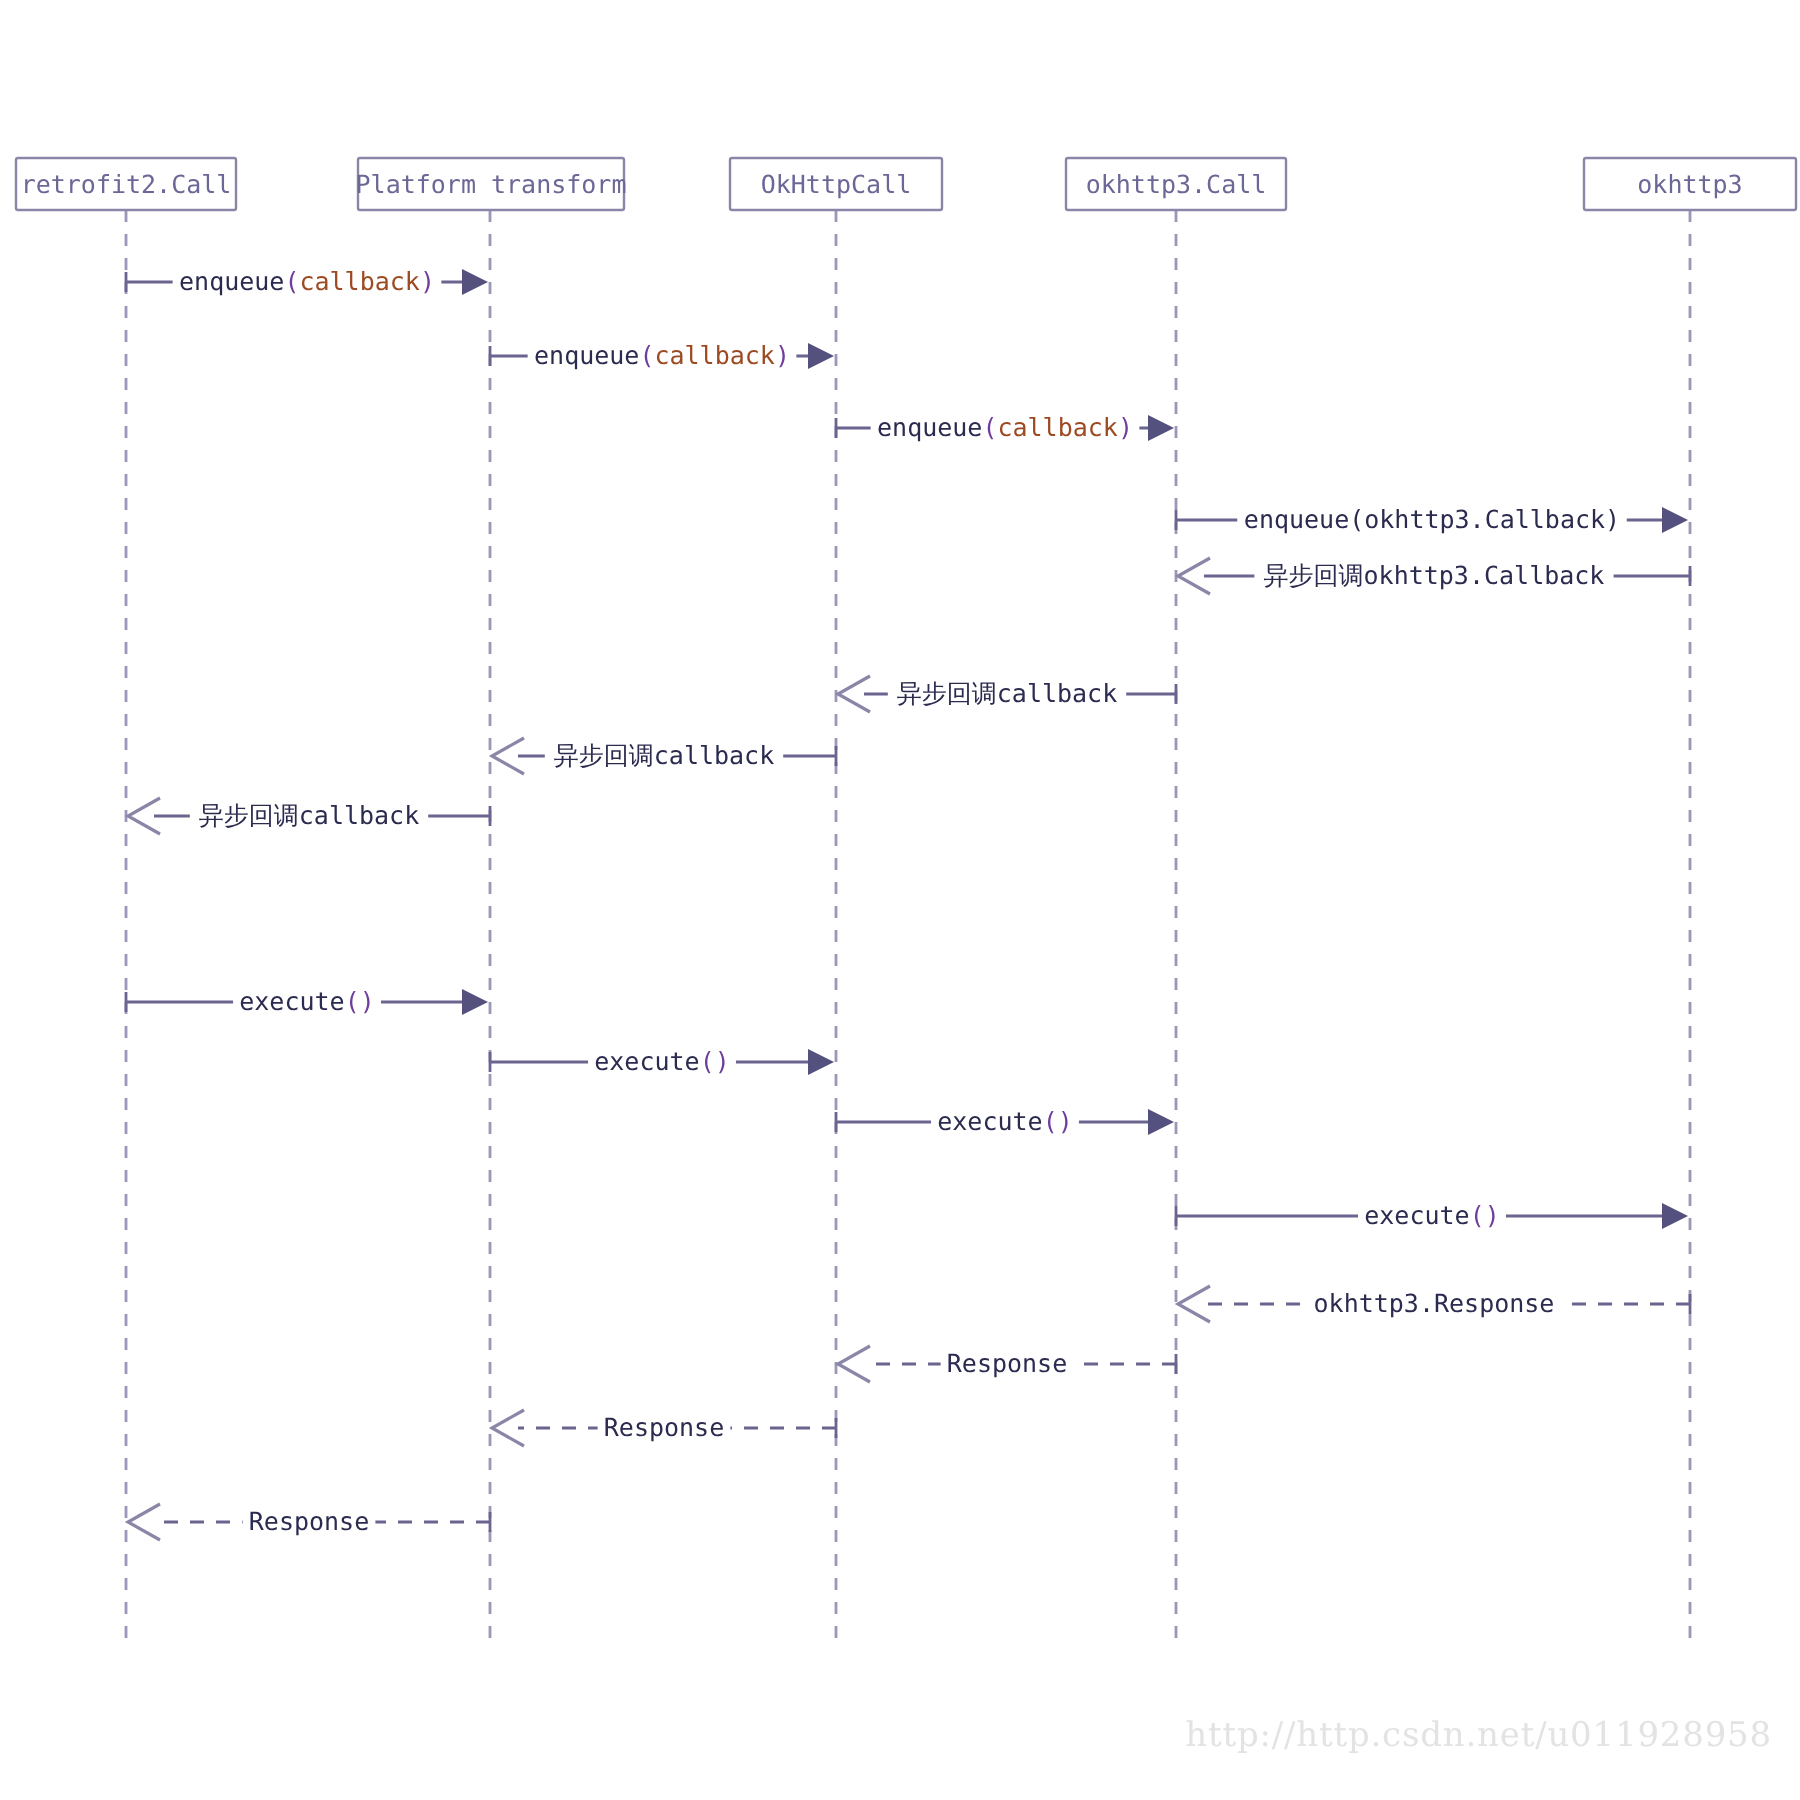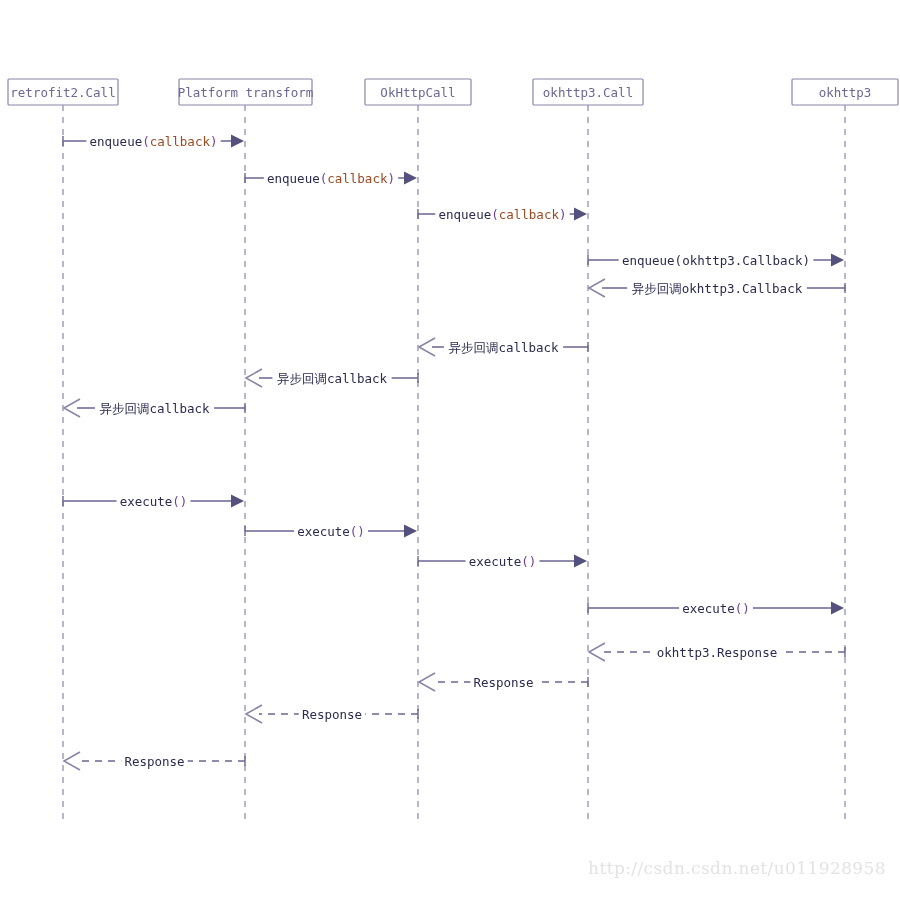--- a/index.html
+++ b/index.html
@@ -237,14 +237,14 @@
         <g class="participant-box">
           <rect x="533" y="79" width="110" height="26" rx="1"></rect>
           <text x="588" y="93" class="participant-label">okhttp3.Call</text>
         </g>
         <g class="participant-box">
           <rect x="792" y="79" width="106" height="26" rx="1"></rect>
           <text x="845" y="93" class="participant-label">okhttp3</text>
         </g>
       </g>
   </svg>
-  <div class="watermark">http://csdn.csdn.net/u011928958</div>
+  <div class="watermark">http://http.csdn.net/u011928958</div>
 </div>
 
 </body></html>

